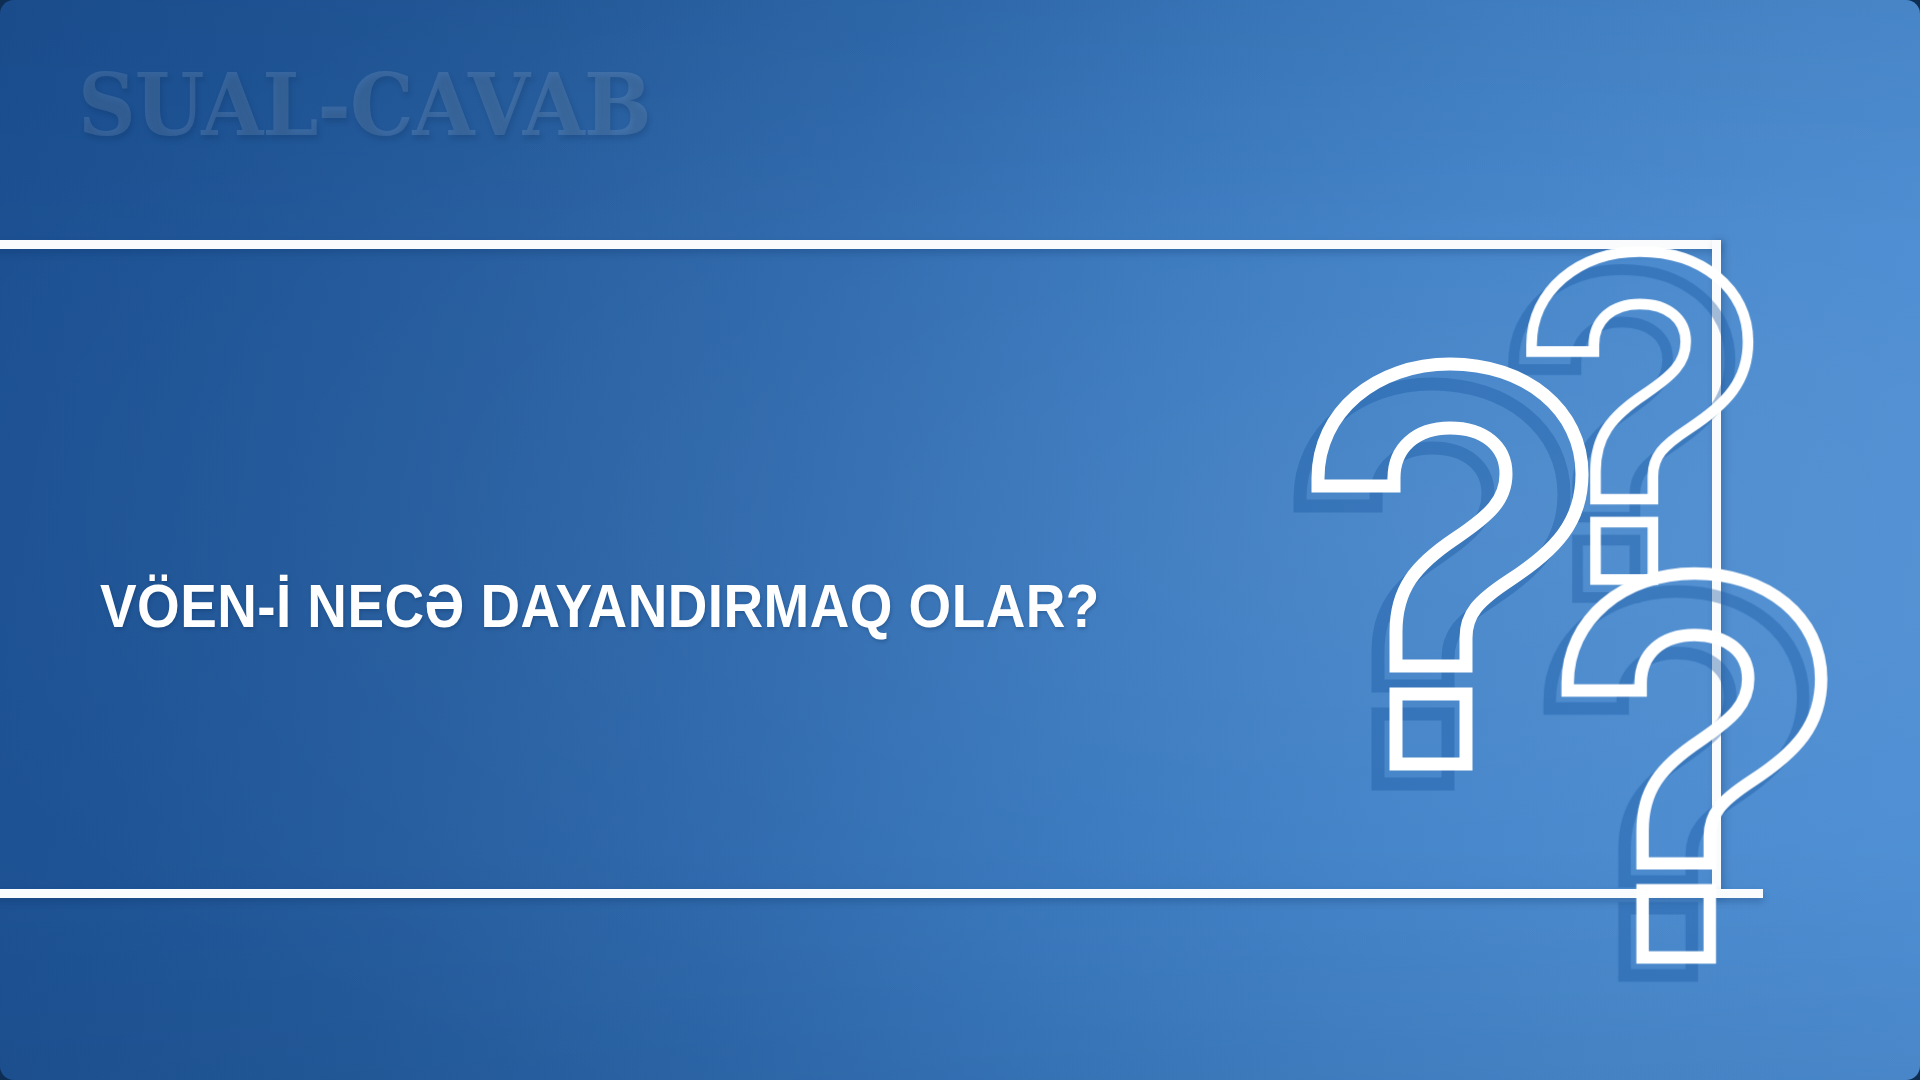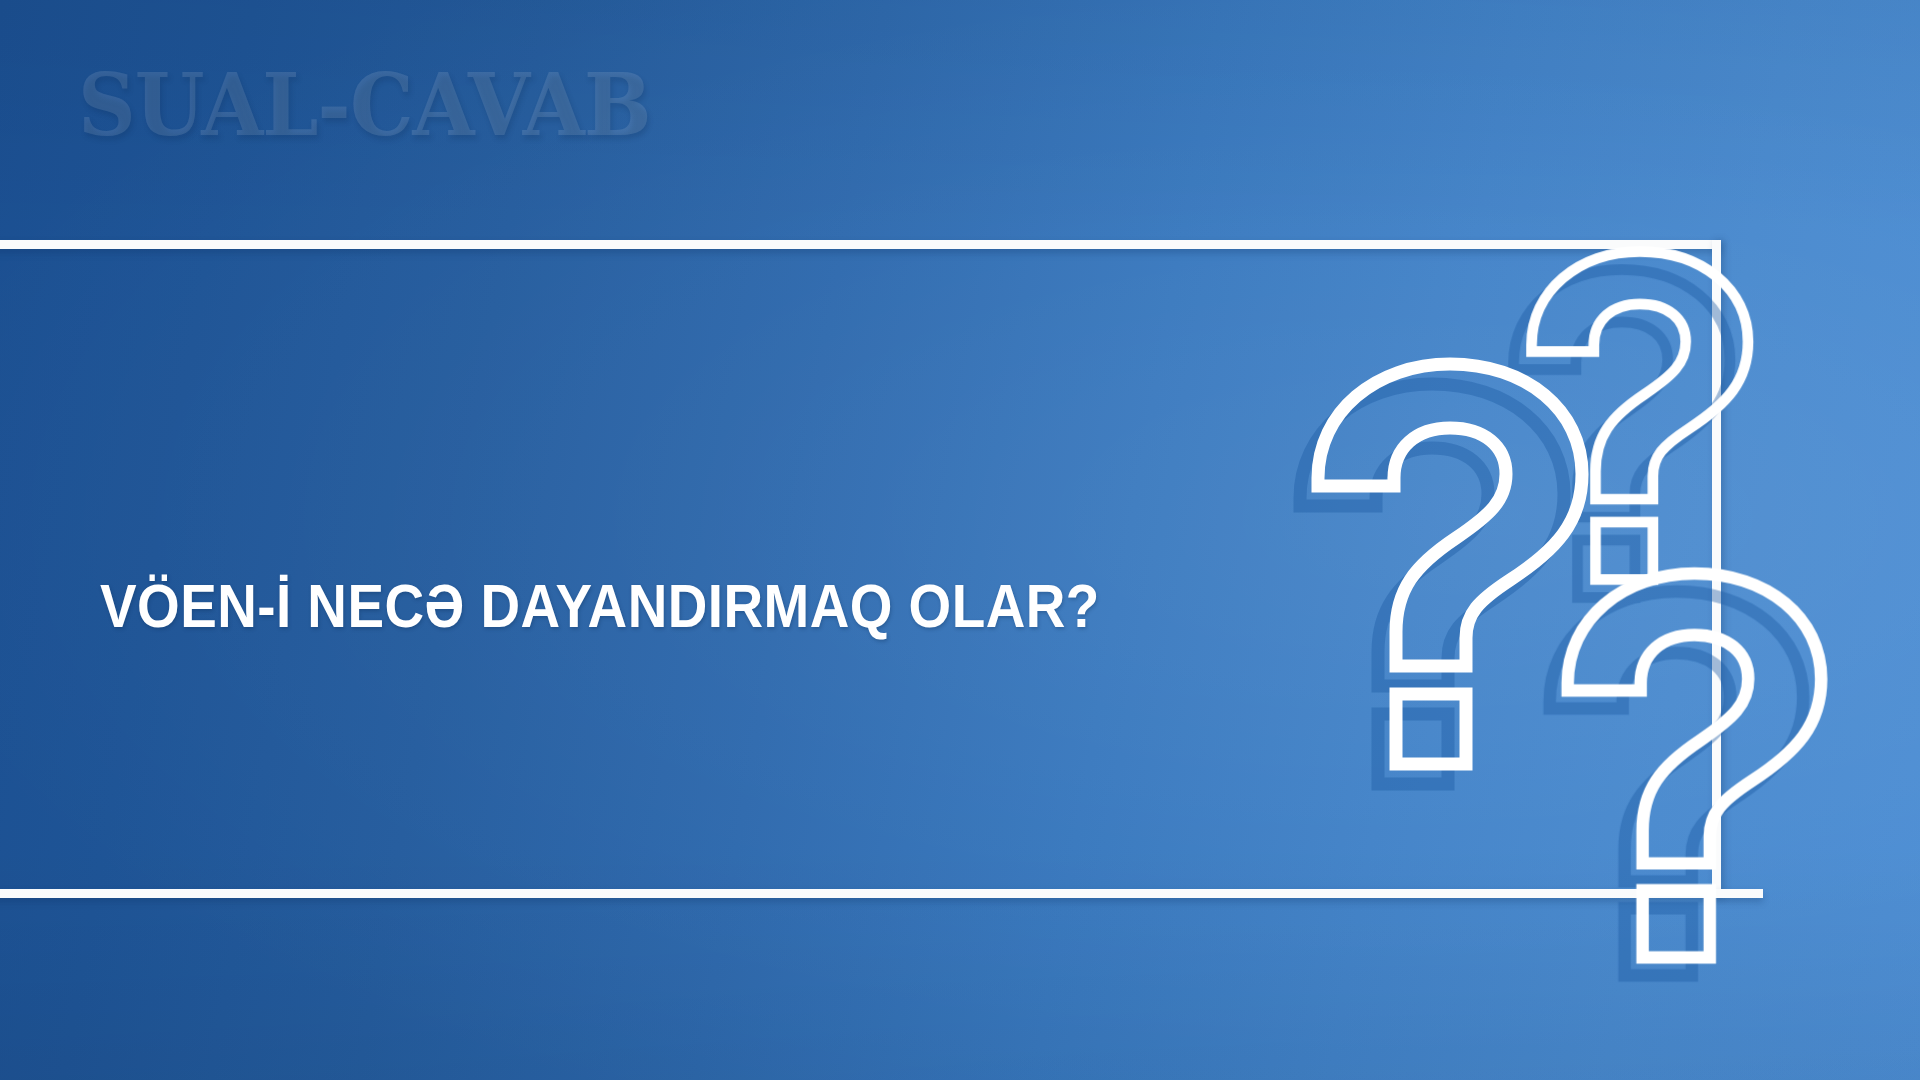--- a/index.html
+++ b/index.html
@@ -6,20 +6,21 @@
     margin: 0;
     padding: 0;
     background: #0d2d52;
   }
   #stage {
     position: relative;
     width: 1920px;
     height: 1080px;
     overflow: hidden;
     font-family: "Liberation Sans", sans-serif;
+    border-radius: 14px;
   }
 
   
   .bg {
     position: absolute;
     inset: 0;
     background: linear-gradient(100deg,
         #1b4f91 0%,
         #1e5496 12%,
         #245c9e 26%,

